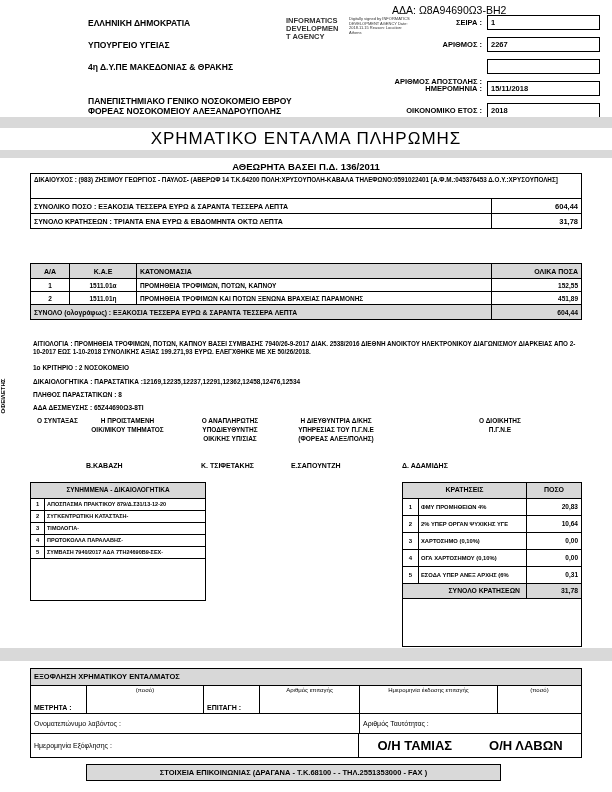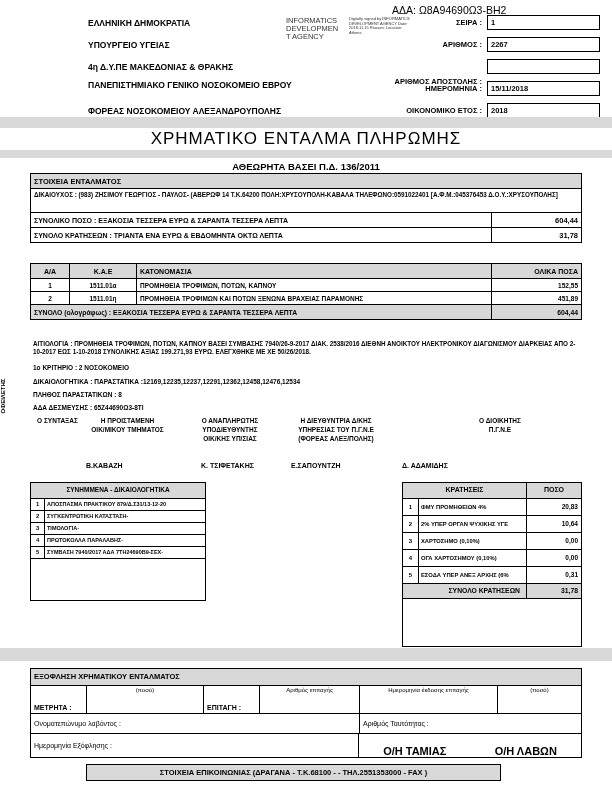--- a/index.html
+++ b/index.html
@@ -36,30 +36,30 @@
   .dvl { width:55px; border-left:1px solid #000; font-size:6.5px; font-weight:bold; text-align:right; line-height:16px; padding-right:3px; }
   .pcell { align-self:stretch; }
   .hint { font-size:6px; text-align:center; padding-top:1px; }
 </style>
 </head>
 <body>
 
 <div class="orgline" style="top:18px">ΕΛΛΗΝΙΚΗ ΔΗΜΟΚΡΑΤΙΑ</div>
 <div class="orgline" style="top:40px">ΥΠΟΥΡΓΕΙΟ ΥΓΕΙΑΣ</div>
 <div class="orgline" style="top:62px">4η Δ.Υ.ΠΕ ΜΑΚΕΔΟΝΙΑΣ &amp; ΘΡΑΚΗΣ</div>
-<div class="orgline" style="top:80px">ΠΑΝΕΠΙΣΤΗΜΙΑΚΟ ΓΕΝΙΚΟ ΝΟΣΟΚΟΜΕΙΟ ΕΒΡΟΥ</div>
+<div class="orgline" style="top:96px">ΠΑΝΕΠΙΣΤΗΜΙΑΚΟ ΓΕΝΙΚΟ ΝΟΣΟΚΟΜΕΙΟ ΕΒΡΟΥ</div>
 <div class="orgline" style="top:106px">ΦΟΡΕΑΣ ΝΟΣΟΚΟΜΕΙΟΥ ΑΛΕΞΑΝΔΡΟΥΠΟΛΗΣ</div>
 
 <div class="abs" style="left:392px;top:4px;font-size:10.5px">
   <span>ΑΔΑ:</span>
   <span>Ω8Α94690Ω3-ΒΗ2</span>
 </div>
 
 <div class="abs" style="left:286px;top:17px;display:flex;gap:3px">
-  <div style="width:60px;font-size:7.5px;font-weight:normal;line-height:8px;color:#333">
+  <div style="width:60px;font-size:7.5px;font-weight:bold;line-height:8px;color:#333">
     <div>INFORMATICS</div>
     <div>DEVELOPMEN</div>
     <div>T AGENCY</div>
   </div>
   <div style="width:62px;font-size:4px;line-height:4.6px;color:#333">Digitally signed by INFORMATICS DEVELOPMENT AGENCY Date: 2018.11.15 Reason: Location: Athens</div>
 </div>
 
 <div class="fldlabel" style="top:15px">ΣΕΙΡΑ :</div>
 <div class="fldbox" style="top:15px">1</div>
 <div class="fldlabel" style="top:37px">ΑΡΙΘΜΟΣ :</div>
@@ -73,23 +73,20 @@
 
 <div class="band" style="top:117px;height:11px"></div>
 
 <div class="abs ctr" style="left:0;top:129px;width:612px;font-size:17px;letter-spacing:1px">ΧΡΗΜΑΤΙΚΟ ΕΝΤΑΛΜΑ ΠΛΗΡΩΜΗΣ</div>
 
 <div class="band" style="top:150px;height:8px"></div>
 
 <div class="abs ctr b" style="left:0;top:161px;width:612px;font-size:9.5px">ΑΘΕΩΡΗΤΑ ΒΑΣΕΙ Π.Δ. 136/2011</div>
 
 <div class="tbl" style="left:30px;top:173px;width:552px">
-  <div class="trow gray" style="height:14px">
-    <div class="cell b" style="font-size:7.5px">ΣΤΟΙΧΕΙΑ ΕΝΤΑΛΜΑΤΟΣ</div>
-  </div>
   <div class="trow" style="min-height:24px;align-items:flex-start">
     <div class="cell" style="font-size:6.3px;line-height:9px">
       <span class="b">ΔΙΚΑΙΟΥΧΟΣ :</span>
       <span class="b">(983) ΖΗΣΙΜΟΥ ΓΕΩΡΓΙΟΣ - ΠΑΥΛΟΣ- (ΑΒΕΡΩΦ 14 Τ.Κ.64200 ΠΟΛΗ:ΧΡΥΣΟΥΠΟΛΗ-ΚΑΒΑΛΑ ΤΗΛΕΦΩΝΟ:0591022401 [Α.Φ.Μ.:045376453 Δ.Ο.Υ.:ΧΡΥΣΟΥΠΟΛΗΣ]</span>
     </div>
   </div>
   <div class="trow" style="height:15px">
     <div class="cell" style="flex:1;font-size:7px">
       <span class="b">ΣΥΝΟΛΙΚΟ ΠΟΣΟ :</span>
       <span class="b">ΕΞΑΚΟΣΙΑ ΤΕΣΣΕΡΑ ΕΥΡΩ &amp; ΣΑΡΑΝΤΑ ΤΕΣΣΕΡΑ ΛΕΠΤΑ</span>
@@ -237,20 +234,20 @@
     <div class="pcell hint" style="width:100px;border-left:1px solid #000">Αριθμός επιταγής</div>
     <div class="pcell hint" style="width:138px;border-left:1px solid #000">Ημερομηνία έκδοσης επιταγής</div>
     <div class="pcell hint" style="flex:1;border-left:1px solid #000">(ποσό)</div>
   </div>
   <div style="display:flex;height:20px;border-top:1px solid #000">
     <div class="pcell" style="width:328px;font-size:7px;display:flex;align-items:center;padding-left:3px">Ονοματεπώνυμο λαβόντος :</div>
     <div class="pcell" style="flex:1;border-left:1px solid #000;font-size:7px;display:flex;align-items:center;padding-left:3px">Αριθμός Ταυτότητας :</div>
   </div>
   <div style="display:flex;height:24px;border-top:1px solid #000">
     <div class="pcell" style="width:328px;border-right:1px solid #000;font-size:7px;display:flex;align-items:center;padding-left:3px">Ημερομηνία Εξόφλησης :</div>
-    <div class="pcell b" style="flex:1;display:flex;align-items:flex-end;justify-content:space-around;font-size:11px">
+    <div class="pcell b" style="flex:1;display:flex;align-items:center;justify-content:space-around;font-size:13px">
       <span>Ο/Η ΤΑΜΙΑΣ</span>
       <span>Ο/Η ΛΑΒΩΝ</span>
     </div>
   </div>
 </div>
 
 <div class="abs ctr b" style="left:86px;top:764px;width:415px;height:17px;background:#d9d9d9;border:1px solid #000;font-size:7.5px;line-height:15px">ΣΤΟΙΧΕΙΑ ΕΠΙΚΟΙΝΩΝΙΑΣ (ΔΡΑΓΑΝΑ - Τ.Κ.68100 -  - ΤΗΛ.2551353000 - FAX )</div>
 
 </body></html>

